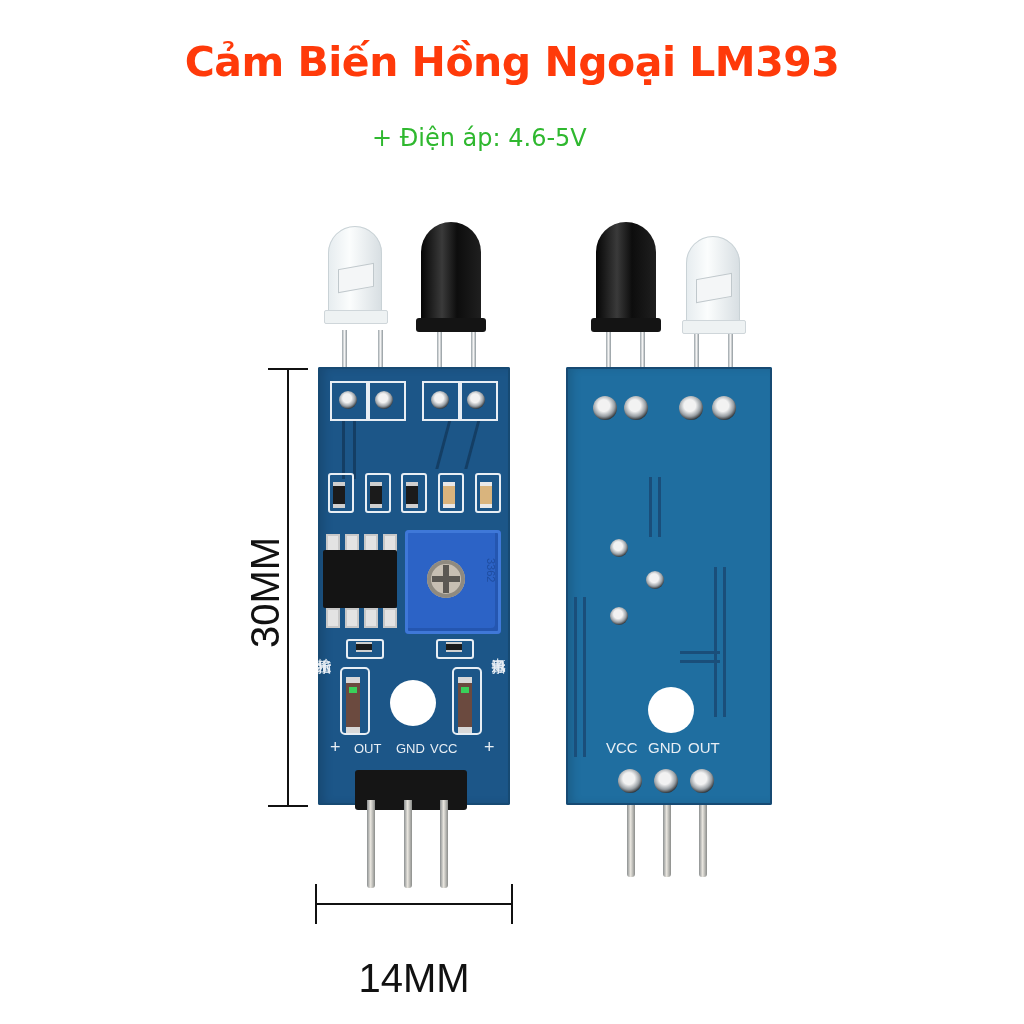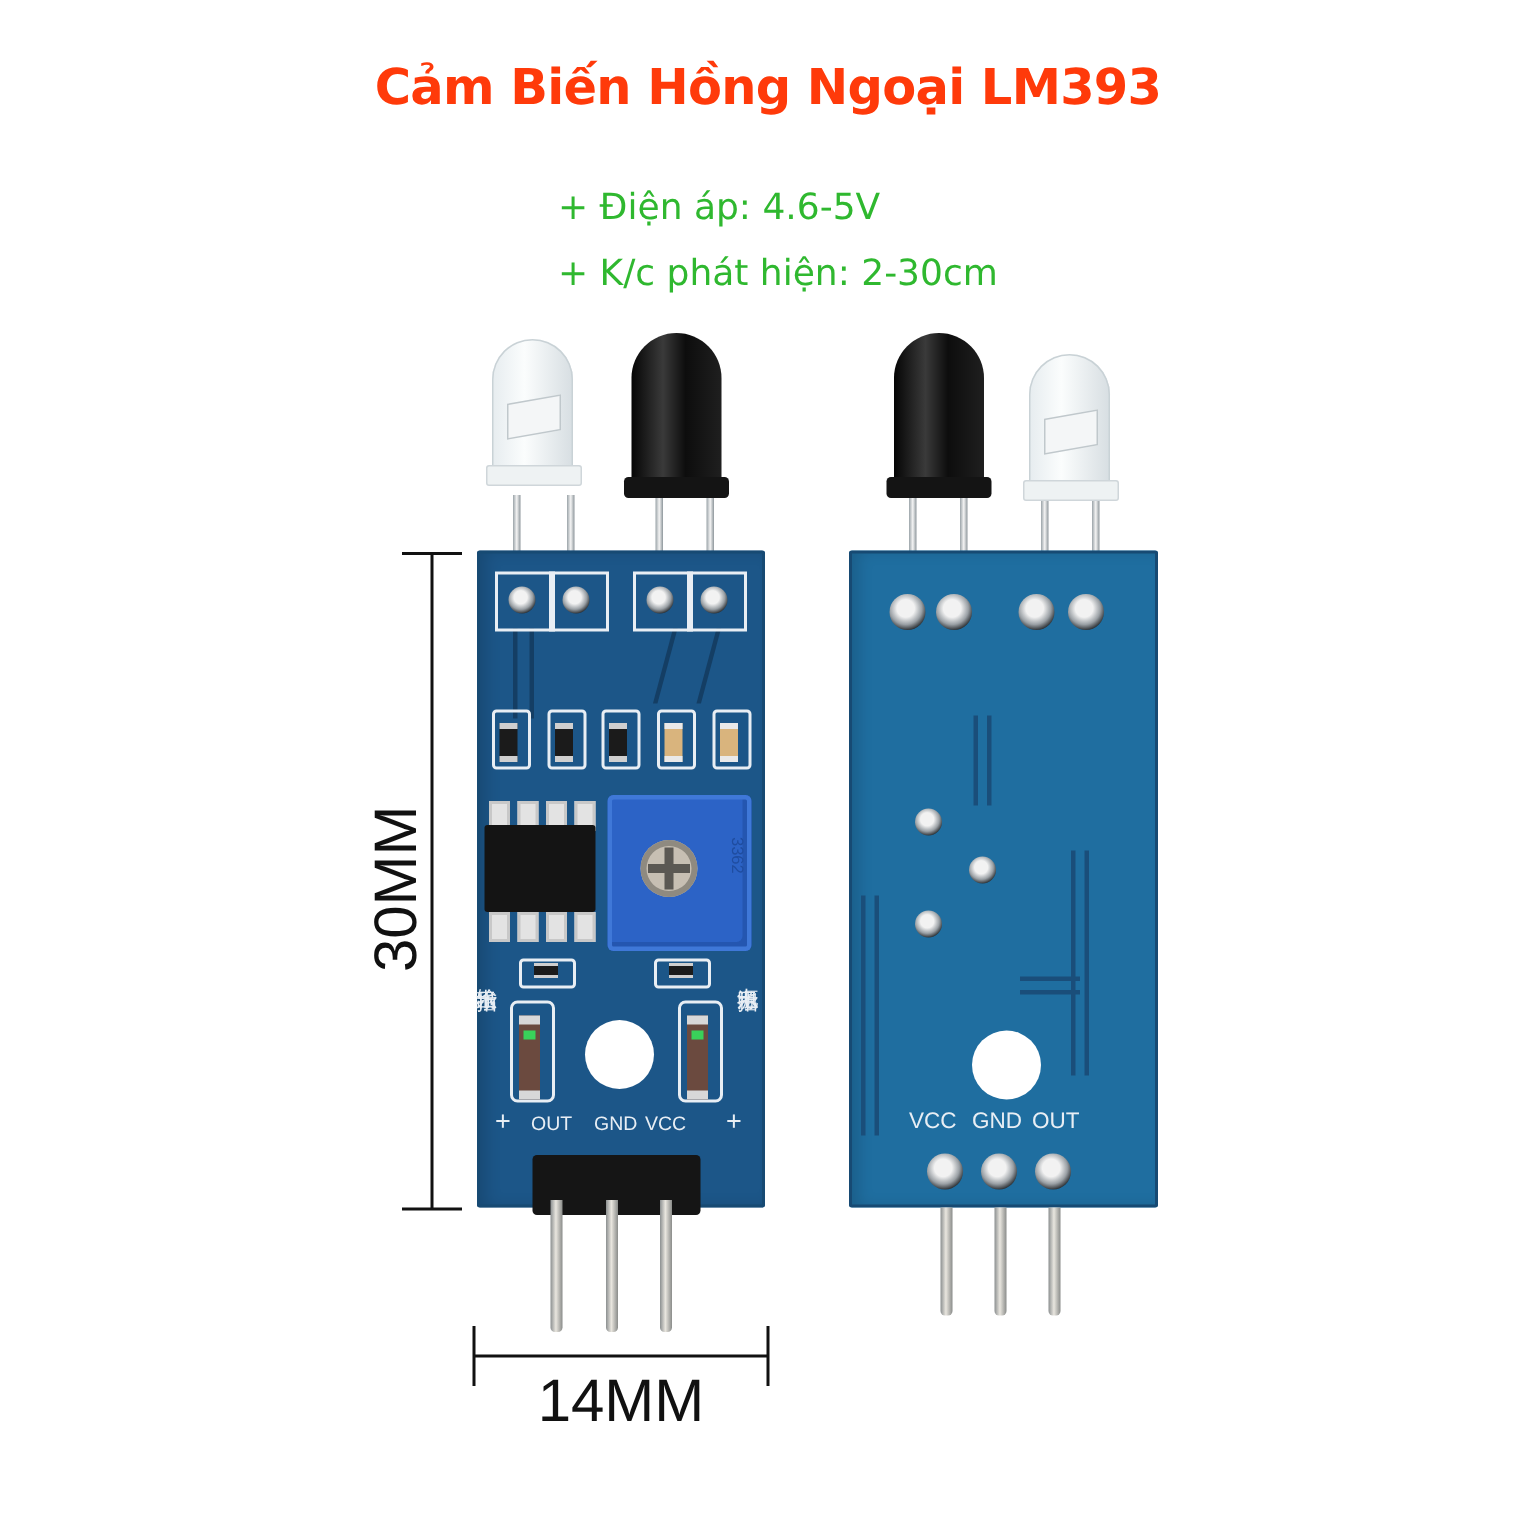--- a/index.html
+++ b/index.html
@@ -2,38 +2,38 @@
 <html><head>
 <meta charset="utf-8">
 <style>
   html, body { margin: 0; padding: 0; }
   body {
     width: 1024px; height: 1024px; background: #ffffff; position: relative; overflow: hidden;
     font-family: "Liberation Sans", "DejaVu Sans", sans-serif;
   }
   .title {
     position: absolute; top: 38px; left: 0; width: 1024px; text-align: center;
-    font-family: "DejaVu Sans", sans-serif; font-weight: bold; font-size: 33px;
+    font-family: "DejaVu Sans", sans-serif; font-weight: bold; font-size: 41px;
     color: #ff3a0a; letter-spacing: -0.5px;
   }
   .specs {
     position: absolute; left: 372px; top: 116px; color: #2fb82f;
     font-family: "DejaVu Sans", sans-serif; font-size: 24px; line-height: 44px;
   }
   
   .dim-v { position: absolute; left: 287px; top: 369px; width: 2px; height: 437px; background: #111; }
   .dim-v-cap { position: absolute; left: 268px; width: 40px; height: 2px; background: #111; }
   .dim-v-label {
     position: absolute; left: 165px; top: 570px; width: 200px; text-align: center;
     font-size: 40px; color: #111; transform: rotate(-90deg); transform-origin: center;
   }
   .dim-h { position: absolute; left: 316px; top: 903px; width: 196px; height: 2px; background: #111; }
   .dim-h-cap { position: absolute; top: 884px; width: 2px; height: 40px; background: #111; }
   .dim-h-label {
-    position: absolute; left: 316px; top: 912px; width: 196px; text-align: center;
+    position: absolute; left: 316px; top: 956px; width: 196px; text-align: center;
     font-size: 40px; color: #111;
   }
   
   .board {
     position: absolute; background: #1e5c8c; border-radius: 2px;
     box-shadow: inset 0 0 0 2px #174a73, inset 6px 0 10px rgba(0,0,0,0.15);
   }
   .board.front { left: 318px; top: 367px; width: 192px; height: 438px; background: #1c5688; }
   .board.back { left: 566px; top: 367px; width: 206px; height: 438px; background: #1f6ea0; }
   .pad-box { position: absolute; border: 2px solid #e8eef4; }
@@ -76,21 +76,20 @@
   .pin { position: absolute; width: 8px; height: 88px; background: linear-gradient(90deg, #8b8f90, #e9e6df 45%, #8a8c8a); border-radius: 0 0 3px 3px; }
   .trace { position: absolute; border-color: #143e64; border-style: solid; border-width: 0; }
   .trace-back { position: absolute; border-color: #1a4e7a; border-style: solid; border-width: 0; }
 </style>
 </head>
 <body>
 
 <div class="title">Cảm Biến Hồng Ngoại LM393</div>
 <div class="specs">
   <div>+ Điện áp: 4.6-5V</div>
-  <div>+ K/c phát hiện: 2-30cm</div>
 </div>
 
 <div>
   <div class="dim-v-cap" style="top:368px;"></div>
   <div class="dim-v"></div>
   <div class="dim-v-cap" style="top:805px;"></div>
   <div class="dim-v-label">30MM</div>
 </div>
 
 <div>

